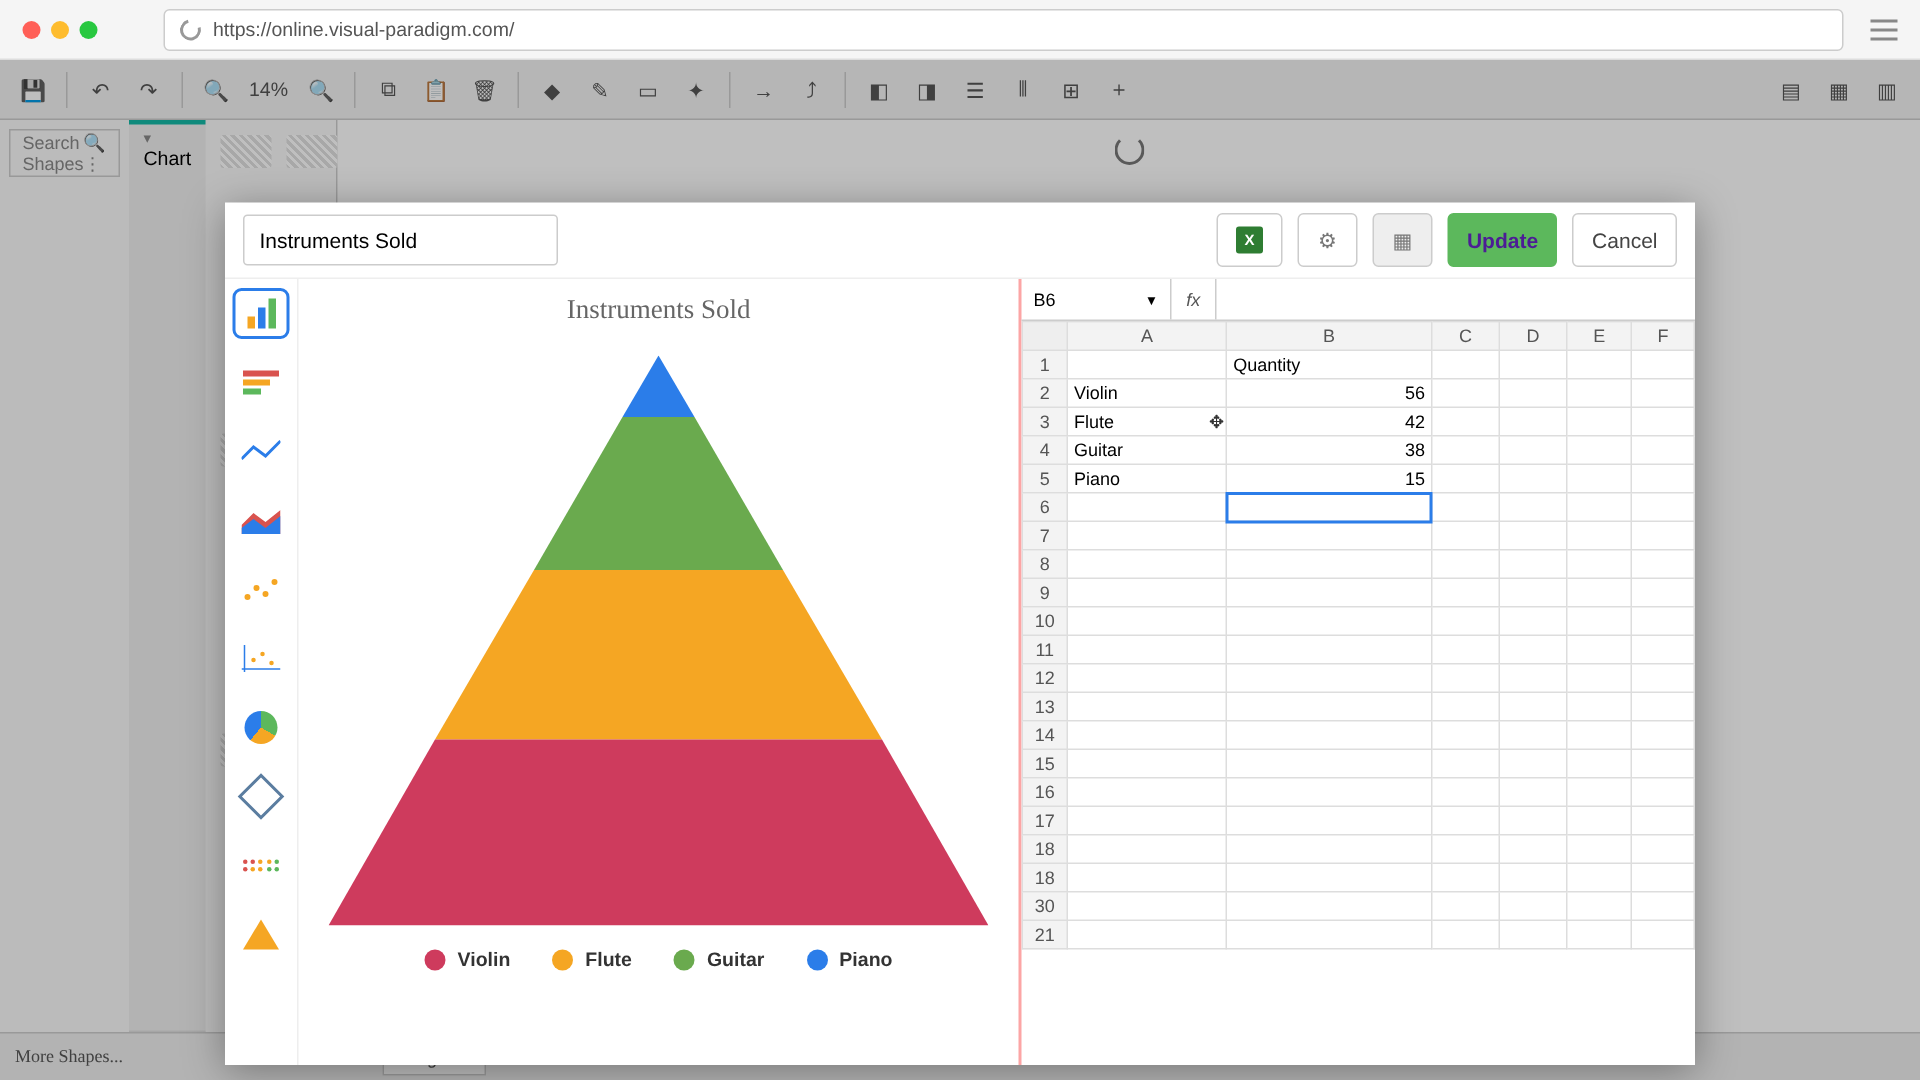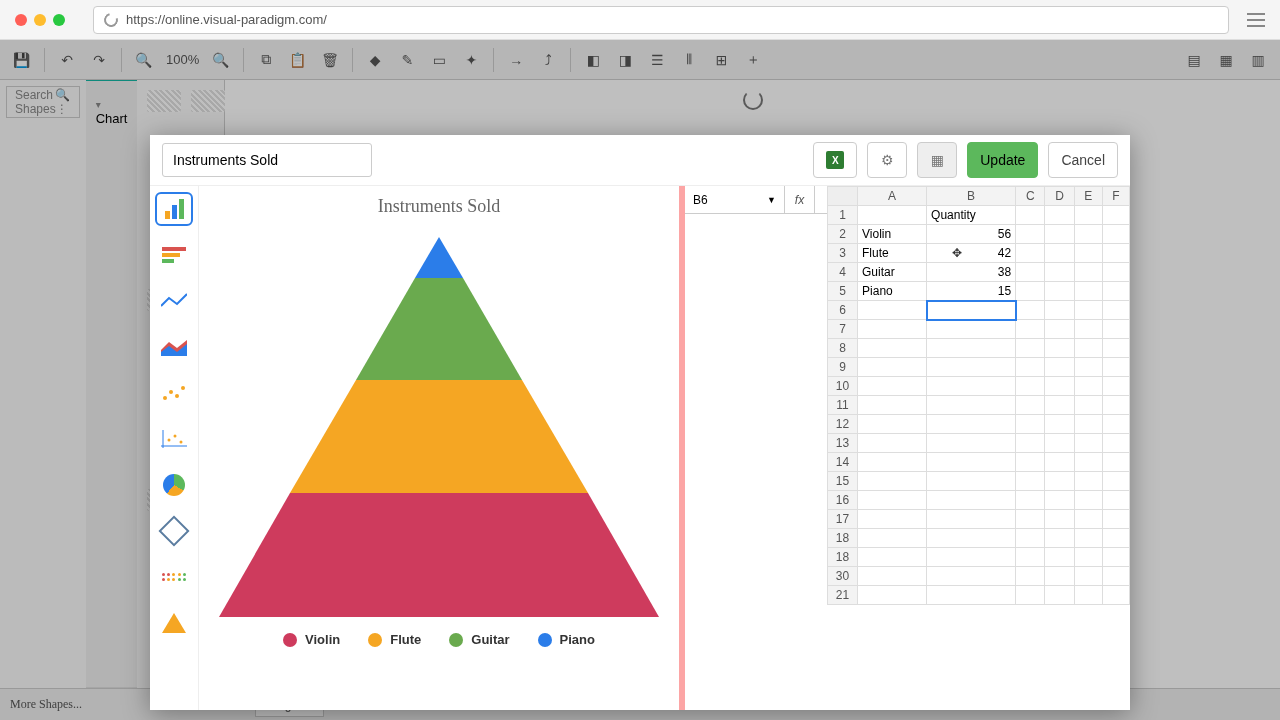--- a/index.html
+++ b/index.html
@@ -3,60 +3,60 @@
 <meta charset="utf-8">
 <style>
 * { box-sizing: border-box; margin: 0; padding: 0; font-family: Arial, sans-serif; }
 body { width: 1280px; height: 720px; overflow: hidden; background: #fff; }
 
 
 .browser-bar { height: 40px; background: #f5f5f5; border-bottom: 1px solid #ddd; display: flex; align-items: center; padding: 0 15px; gap: 8px; }
 .traffic { display: flex; gap: 7px; }
 .tl { width: 12px; height: 12px; border-radius: 50%; }
 .tl.r { background: #ff5f57; } .tl.y { background: #febc2e; } .tl.g { background: #28c840; }
-.url-bar { flex: 1; height: 28px; background: #fff; border: 1px solid #ccc; border-radius: 4px; display: flex; align-items: center; padding: 0 10px; gap: 8px; font-size: 13px; color: #555; margin-left: 20px; }
+.url-bar { flex: 1; height: 28px; background: #fff; border: 1px solid #ccc; border-radius: 4px; display: flex; align-items: center; padding: 0 10px; gap: 8px; font-size: 13px; color: #555; margin-left: 36px; }
 .reload { width: 14px; height: 14px; border: 2px solid #999; border-radius: 50%; border-top-color: transparent; transform: rotate(30deg); }
 .hamburger { width: 18px; height: 14px; display: flex; flex-direction: column; justify-content: space-between; margin-left: 10px; }
 .hamburger div { height: 2px; background: #888; }
 
 
 .app { position: relative; height: 680px; background: #888; }
 .app-bg { filter: brightness(0.75); height: 100%; }
 
 
 .toolbar { height: 40px; background: #f3f3f3; border-bottom: 1px solid #ccc; display: flex; align-items: center; padding: 0 8px; gap: 4px; }
 .tb-btn { width: 28px; height: 28px; display: flex; align-items: center; justify-content: center; color: #555; font-size: 14px; }
 .tb-sep { width: 1px; height: 24px; background: #ccc; margin: 0 4px; }
 .zoom-txt { font-size: 13px; color: #555; padding: 0 4px; }
 .tb-spacer { flex: 1; }
 
 
 .workspace { display: flex; height: calc(100% - 40px - 32px); }
 .sidebar-bg { width: 225px; background: #f9f9f9; border-right: 1px solid #ccc; display: flex; flex-direction: row; }
 .search-shapes { height: 32px; margin: 6px; border: 1px solid #ccc; font-size: 12px; color: #888; padding: 0 8px; display: flex; align-items: center; justify-content: space-between; }
-.side-head { font-size: 13px; padding: 15px 10px; background: #eee; border-top: 1px solid #14b8a6; border-bottom: 1px solid #ddd; cursor: pointer; }
+.side-head { font-size: 13px; padding: 0 10px; background: #eee; border-top: 3px solid #14b8a6; border-bottom: 1px solid #ddd; cursor: pointer; }
 .side-head::before { content:"▾ "; color: #888; font-size: 10px; }
 .shape-grid { display: grid; grid-template-columns: repeat(4, 1fr); gap: 10px; padding: 10px; }
 .shape-grid div { width: 34px; height: 22px; background: repeating-linear-gradient(45deg,#e0e0e0,#e0e0e0 2px,#fff 2px,#fff 4px); border-radius: 2px; }
 .canvas-bg { flex: 1; background: #fff; position: relative; }
 .refresh-circ { position: absolute; top: 10px; left: 50%; transform: translateX(-50%); width: 20px; height: 20px; border: 2px solid #777; border-radius: 50%; border-top-color: transparent; }
 
 
 .bottombar { height: 32px; background: #eee; border-top: 1px solid #ccc; display: flex; align-items: center; padding: 0 10px; font-size: 12px; color: #555; }
 .bottombar .more { width: 215px; font-family: Liberation Serif, serif; }
 .bottombar .page { background: #fff; border: 1px solid #ccc; padding: 4px 14px; margin-left: 30px; }
 .bottombar .plus { margin-left: 10px; font-size: 16px; color: #888; }
 
 
 .modal { position: absolute; top: 95px; left: 150px; width: 980px; height: 575px; background: #fff; box-shadow: 0 4px 25px rgba(0,0,0,.35); display: flex; flex-direction: column; justify-content: center; }
 .modal-head { height: 50px; display: flex; align-items: center; padding: 0 12px; gap: 10px; }
 .title-input { width: 210px; height: 34px; border: 1px solid #ccc; border-radius: 3px; padding: 0 10px; font-size: 14px; }
 .mh-spacer { flex: 1; }
 .mh-btn { height: 36px; min-width: 40px; border: 1px solid #ccc; border-radius: 4px; background: #fff; display: flex; align-items: center; justify-content: center; font-size: 14px; color: #444; padding: 0 12px; cursor: pointer; }
-.mh-btn.green { background: #5cb85c; border-color: #5cb85c; color: #000000; font-weight: 400; }
+.mh-btn.green { background: #5cb85c; border-color: #5cb85c; color: #4c1d95; font-weight: 700; }
 .mh-btn.icon { color: #777; }
 .mh-btn.sel { background: #eee; }
 .excel-ic { width: 18px; height: 18px; background: #2e7d32; color: #fff; font-size: 10px; display: flex; align-items: center; justify-content: center; border-radius: 2px; font-weight: bold; }
 
 .modal-body { flex: 1; display: flex; border-top: 1px solid #eee; min-height: 0; }
 
 
 .rail { width: 50px; border-right: 1px solid #eee; display: flex; flex-direction: column; align-items: center; padding-top: 10px; gap: 20px; overflow: hidden; }
 .rail-item { width: 30px; height: 26px; display: flex; align-items: center; justify-content: center; cursor: pointer; }
 .rail-item.active { outline: 2px solid #2b7de9; outline-offset: 2px; border-radius: 2px; }
@@ -73,21 +73,21 @@
 
 
 .preview { flex: 1; padding: 10px 20px 15px; display: flex; flex-direction: column; align-items: center; }
 .preview-title { font-size: 18px; color: #666; font-family: Georgia, serif; margin-bottom: 20px; }
 .pyramid-svg { width: 440px; height: 380px; }
 .legend { display: flex; gap: 28px; margin-top: 15px; font-size: 13px; font-weight: bold; color: #333; }
 .legend-item { display: flex; align-items: center; gap: 8px; }
 .legend-dot { width: 14px; height: 14px; border-radius: 50%; }
 
 
-.sheet { width: 460px; border-left: 6px solid #fca5a5; display: flex; flex-direction: row; font-size: 12px; min-height: 0; }
+.sheet { width: 460px; border-left: 2px solid #fca5a5; display: flex; flex-direction: column; font-size: 12px; min-height: 0; }
 .sheet-fx { height: 28px; display: flex; border-bottom: 1px solid #ccc; }
 .cell-ref { width: 100px; border-right: 1px solid #ccc; display: flex; align-items: center; padding: 0 8px; justify-content: space-between; }
 .cell-ref .arr { font-size: 9px; }
 .fx { width: 30px; display:flex; align-items:center; justify-content:center; font-style: italic; color:#555; border-right: 1px solid #ccc; }
 .fx-in { flex:1; padding: 0 6px; display:flex; align-items:center; }
 .grid-wrap { flex:1; overflow:auto; position: relative; }
 table.sheet-tbl { border-collapse: collapse; width: 100%; }
 .sheet-tbl th, .sheet-tbl td { border: 1px solid #ddd; height: 19px; font-weight: normal; font-size: 12px; padding: 0 4px; text-align: left; }
 .sheet-tbl th { background: #f3f3f3; text-align: center; color:#555; }
 .sheet-tbl .rowhdr { background: #f3f3f3; text-align: center; width: 30px; color:#555; }
@@ -119,21 +119,21 @@
 <div class="app">
   <div class="app-bg">
 
     <div class="toolbar">
       <div class="tb-btn">💾</div>
       <div class="tb-sep"></div>
       <div class="tb-btn">↶</div>
       <div class="tb-btn">↷</div>
       <div class="tb-sep"></div>
       <div class="tb-btn">🔍</div>
-      <span class="zoom-txt">100%</span>
+      <span class="zoom-txt">14%</span>
       <div class="tb-btn">🔍</div>
       <div class="tb-sep"></div>
       <div class="tb-btn">⧉</div>
       <div class="tb-btn">📋</div>
       <div class="tb-btn">🗑</div>
       <div class="tb-sep"></div>
       <div class="tb-btn">◆</div>
       <div class="tb-btn">✎</div>
       <div class="tb-btn">▭</div>
       <div class="tb-btn">✦</div>

